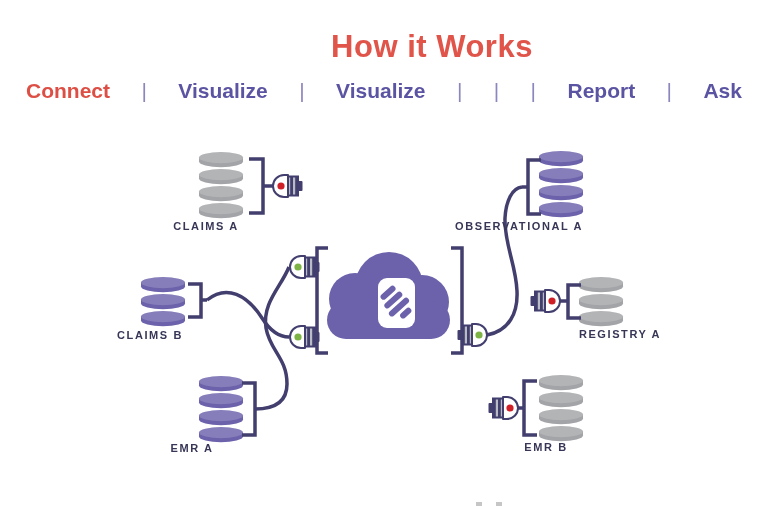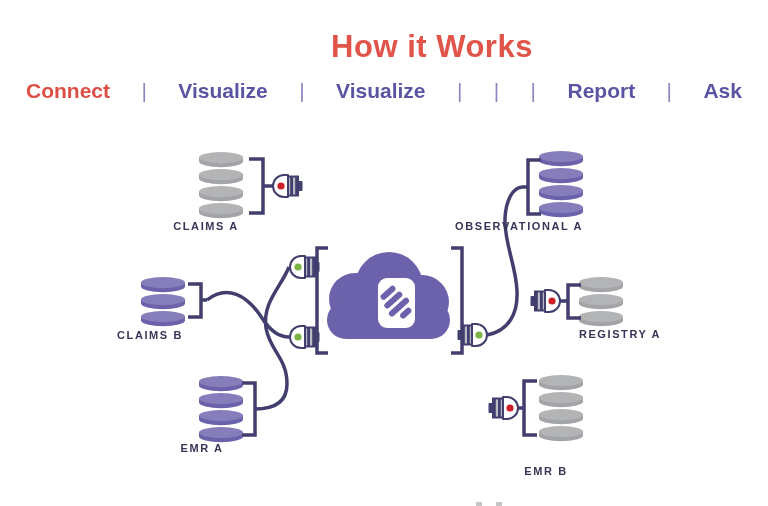--- a/index.html
+++ b/index.html
@@ -142,20 +142,20 @@
       <use href="#cyl4" x="524" y="375" class="db-gray"></use>
       <path class="wire" d="M522,381 H509 V435 H522"></path>
       <path class="wire" d="M503,408 H509"></path>
       <use href="#plug" transform="translate(504,396) scale(-1,1)" style="--dot:#cf1f27"></use>
     </g>
   </svg>
 
   
   <div class="lbl" style="left:206px;top:220px;">CLAIMS A</div>
   <div class="lbl" style="left:150px;top:329px;text-align:center;">CLAIMS B</div>
-  <div class="lbl" style="left:202px;top:442px;">EMR A</div>
+  <div class="lbl" style="left:192px;top:442px;">EMR A</div>
   <div class="lbl" style="left:519px;top:220px;">OBSERVATIONAL A</div>
   <div class="lbl" style="left:620px;top:328px;">REGISTRY A</div>
-  <div class="lbl" style="left:546px;top:465px;">EMR B</div>
+  <div class="lbl" style="left:546px;top:441px;">EMR B</div>
 </div>
 
 <div class="cutoff" style="left:476px;top:502px;width:6px;height:4px;"></div>
 <div class="cutoff" style="left:496px;top:502px;width:6px;height:4px;"></div>
 
 </body></html>

